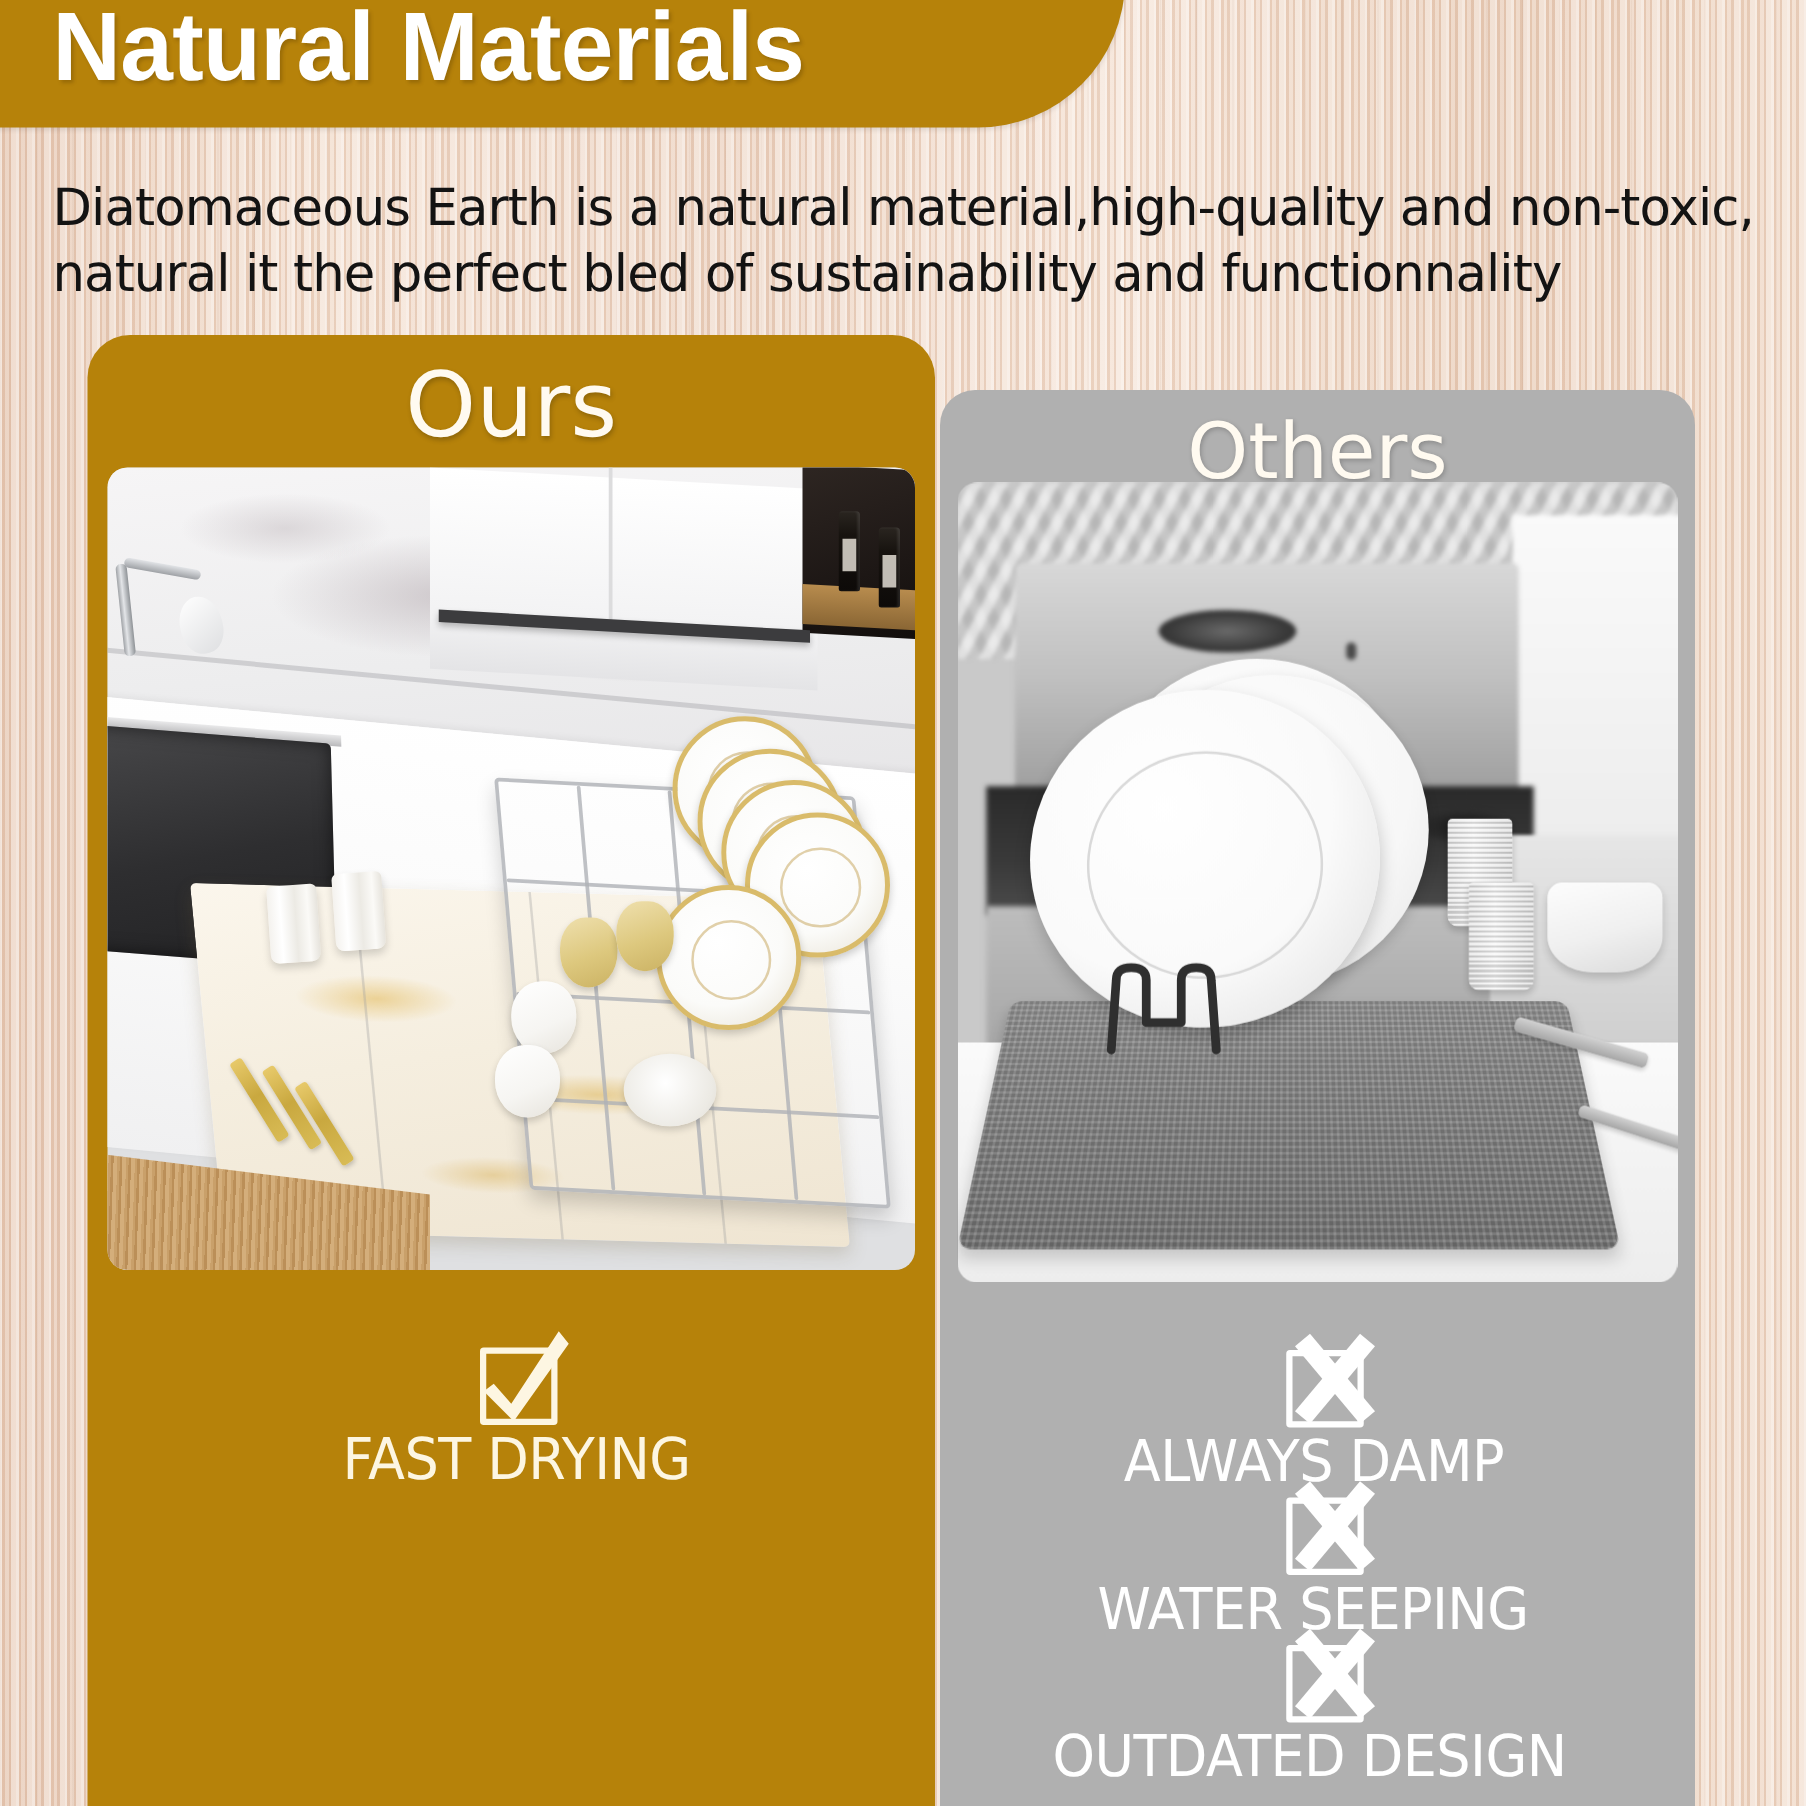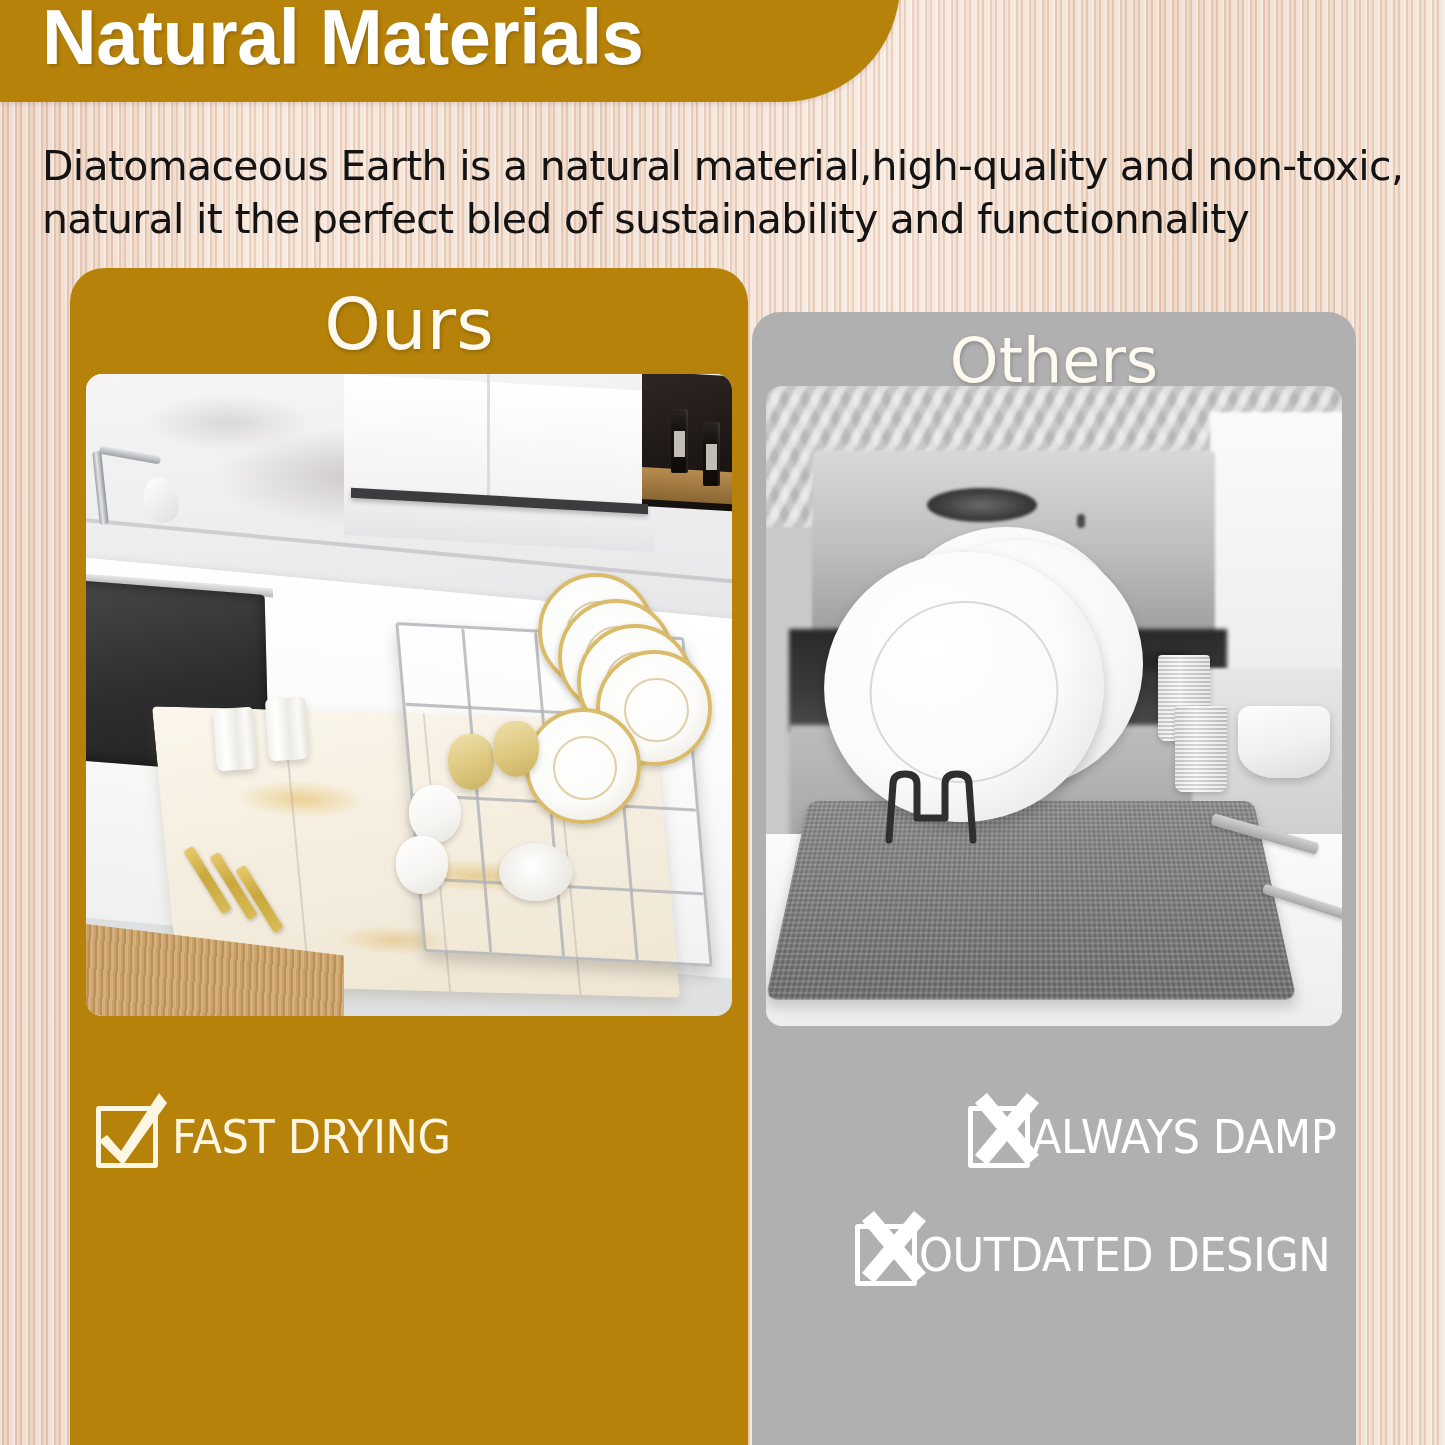--- a/index.html
+++ b/index.html
@@ -405,20 +405,21 @@
   }
 
   
   .feature-list { position: absolute; left: 0; width: 100%; }
   .list-ours { top: 810px; }
   .list-others { top: 766px; }
   .feature-row {
     display: flex;
     align-items: center;
     height: 118px;
+    flex-direction: column;
   }
   .row-ours { padding-left: 26px; }
   .row-others { padding-left: 14px; justify-content: flex-end; }
 
   .mark-box {
     position: relative;
     flex: 0 0 auto;
     width: 52px; height: 52px;
     border: 5px solid #fdf6e2;
     border-radius: 3px;
@@ -565,18 +566,27 @@
         </div>
         <div class="feature-label gray">ALWAYS DAMP</div>
       </div>
       <div class="feature-row row-others">
         <div class="mark-box gray">
           <svg class="mark-svg" width="88" height="86" viewBox="0 0 88 86">
             <path d="M18 66 L70 4 L82 14 L30 76 Z" fill="#ffffff"></path>
             <path d="M30 4 L82 66 L70 76 L18 14 Z" fill="#ffffff"></path>
           </svg>
         </div>
+        <div class="feature-label gray">WATER SEEPING</div>
+      </div>
+      <div class="feature-row row-others">
+        <div class="mark-box gray">
+          <svg class="mark-svg" width="88" height="86" viewBox="0 0 88 86">
+            <path d="M18 66 L70 4 L82 14 L30 76 Z" fill="#ffffff"></path>
+            <path d="M30 4 L82 66 L70 76 L18 14 Z" fill="#ffffff"></path>
+          </svg>
+        </div>
         <div class="feature-label gray">OUTDATED DESIGN</div>
       </div>
     </div>
   </div>
 
 </div>
 
 </body></html>

